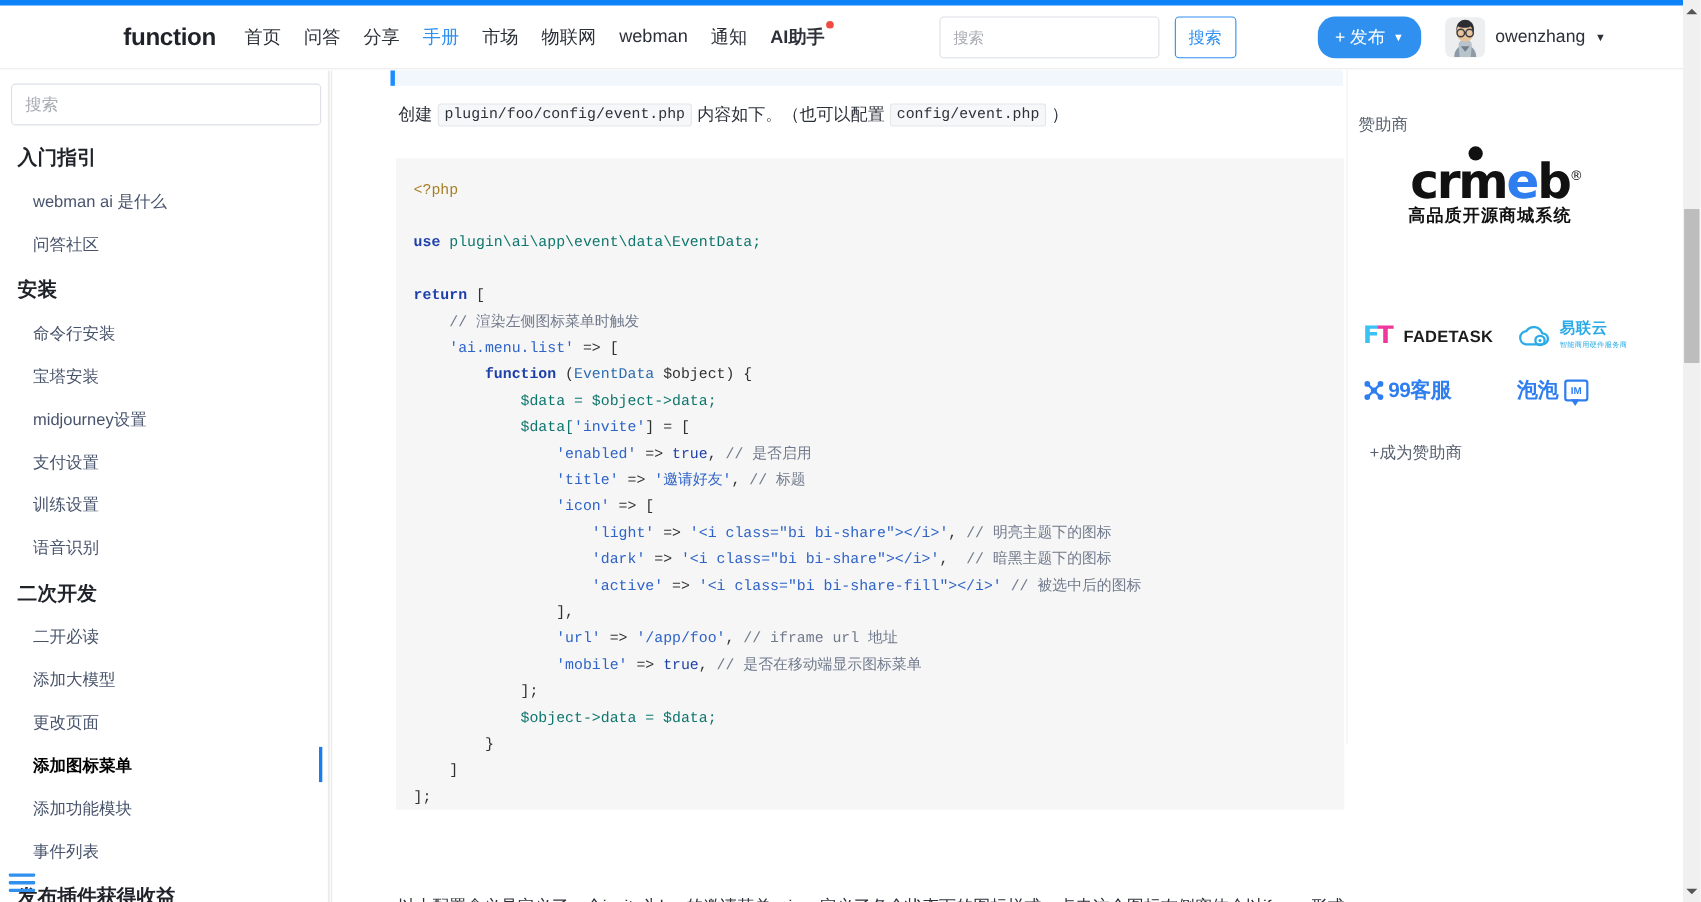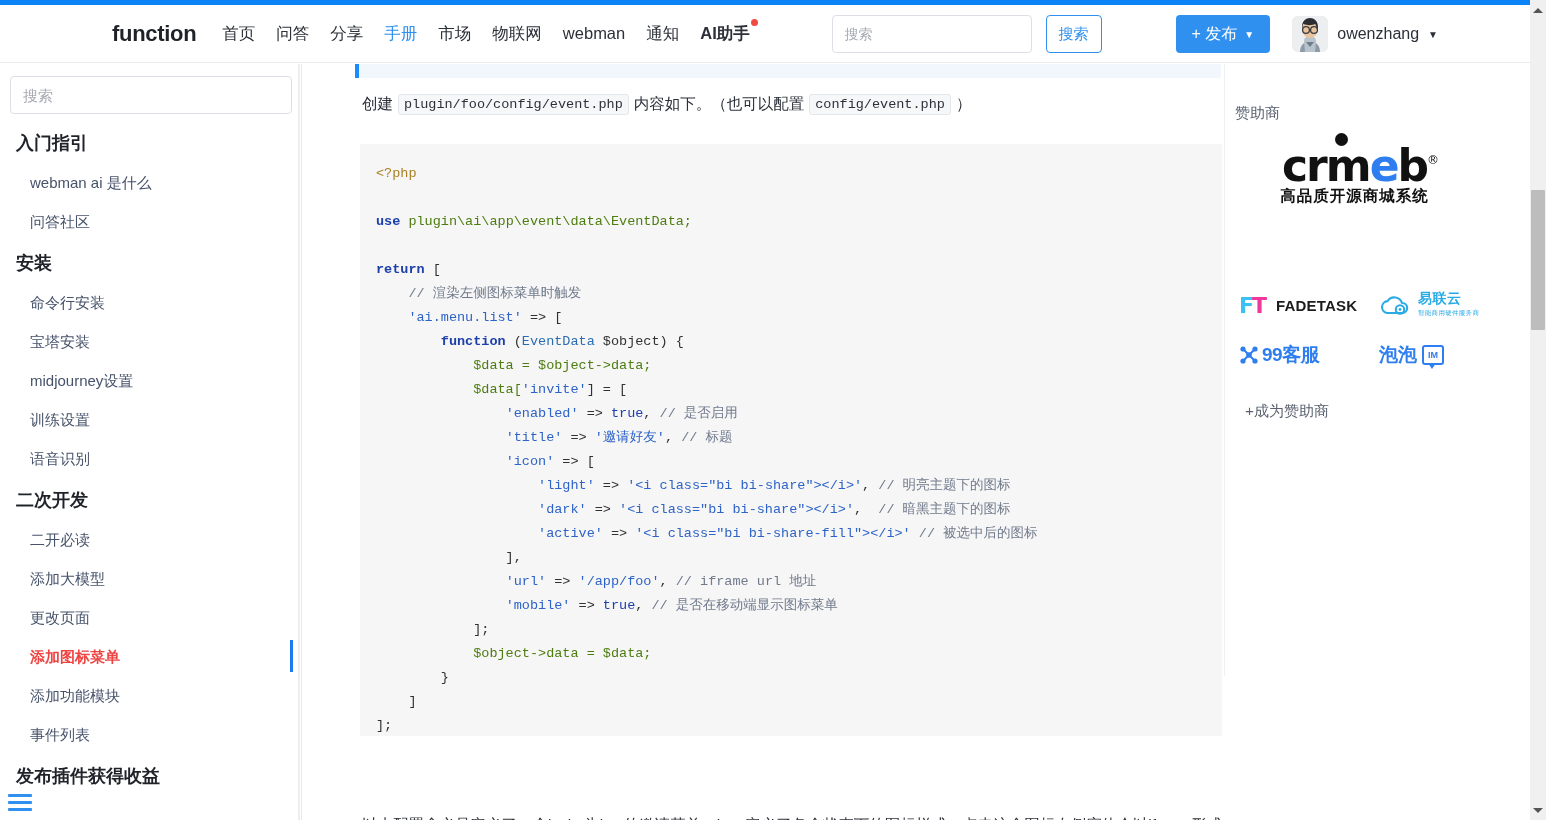--- a/index.html
+++ b/index.html
@@ -62,28 +62,28 @@
   #search-btn {
     margin-left: 14px;
     height: 38px; padding: 0 12px;
     border: 1px solid #2f90ef; border-radius: 4px;
     background: #fff; color: #2f90ef; font-size: 15px;
     cursor: pointer; font-family: "Liberation Sans", sans-serif;
   }
   #publish-btn {
     margin-left: 74px;
     height: 38px; padding: 0 16px;
-    background: #2f90ef; border: none; border-radius: 4px;
+    background: #2f90ef; border: none; border-radius: 16px;
     color: #fff; font-size: 16px; cursor: pointer;
     display: flex; align-items: center; gap: 7px;
     font-family: "Liberation Sans", sans-serif;
   }
   #publish-btn .caret { font-size: 10px; }
   #user-box {
-    margin-left: 22px; margin-right: 92px;
+    margin-left: 22px; margin-right: 70px;
     display: flex; align-items: center; gap: 9px; cursor: pointer;
   }
   #avatar {
     width: 36px; height: 36px; border-radius: 6px;
     background: #e8eaec; overflow: hidden; position: relative;
     flex: none;
   }
   #username { font-size: 16px; color: #2c3038; }
   #user-caret { font-size: 10px; color: #2c3038; }
 
@@ -108,21 +108,21 @@
   #sidebar-list { position: absolute; top: 58px; left: 0; width: 300px; }
   .side-group {
     font-size: 18px; font-weight: 700; color: #1f2329;
     padding: 9px 0 9px 16px;
   }
   .side-link {
     font-size: 15px; color: #47536b;
     padding: 10px 0 10px 30px; cursor: pointer;
     position: relative;
   }
-  .side-link.active { color: #ef4444; font-weight: 700; }
+  .side-link.active { color: #000000; font-weight: 700; }
   .side-link.active::after {
     content: ""; position: absolute; right: 7px; top: 2px;
     width: 3px; height: 32px; background: #1a7cf0;
   }
   #hamburger {
     position: absolute; left: 8px; bottom: 8px;
     width: 24px; height: 18px; cursor: pointer;
   }
   #hamburger span {
     display: block; height: 3px; background: #2f90ef;
@@ -169,21 +169,21 @@
     font-family: "Liberation Mono", "DejaVu Sans Mono", monospace;
     font-size: 13.5px; line-height: 24px;
     color: #303133;
     white-space: pre;
   }
   .k-tag { color: #a67f23; }
   .k-kw  { color: #1d3faa; font-weight: 700; }
   .k-cls { color: #2b6cb0; }
   .k-str { color: #2e63c8; }
   .k-cmt { color: #707a8c; }
-  .k-var { color: #4d7c0f; }
+  .k-var { color: #0f766e; }
   .k-bool{ color: #1d3faa; }
   .k-op  { color: #303133; }
 
   #doc-outro {
     position: absolute; left: 60px; top: 745px;
     width: 870px;
     font-size: 15.5px; line-height: 32px; color: #2c3038;
   }
 
   
@@ -372,20 +372,21 @@
 <aside id="sidebar">
   <input id="sidebar-search" type="text" placeholder="搜索" style="">
   <div id="sidebar-list">
       <div class="side-group">入门指引</div>
       <div class="side-link">webman ai 是什么</div>
       <div class="side-link">问答社区</div>
       <div class="side-group">安装</div>
       <div class="side-link">命令行安装</div>
       <div class="side-link">宝塔安装</div>
       <div class="side-link">midjourney设置</div>
+      <div class="side-link">支付设置</div>
       <div class="side-link">训练设置</div>
       <div class="side-link">语音识别</div>
       <div class="side-group">二次开发</div>
       <div class="side-link">二开必读</div>
       <div class="side-link">添加大模型</div>
       <div class="side-link">更改页面</div>
       <div class="side-link active">添加图标菜单</div>
       <div class="side-link">添加功能模块</div>
       <div class="side-link">事件列表</div>
       <div class="side-group">发布插件获得收益</div>

